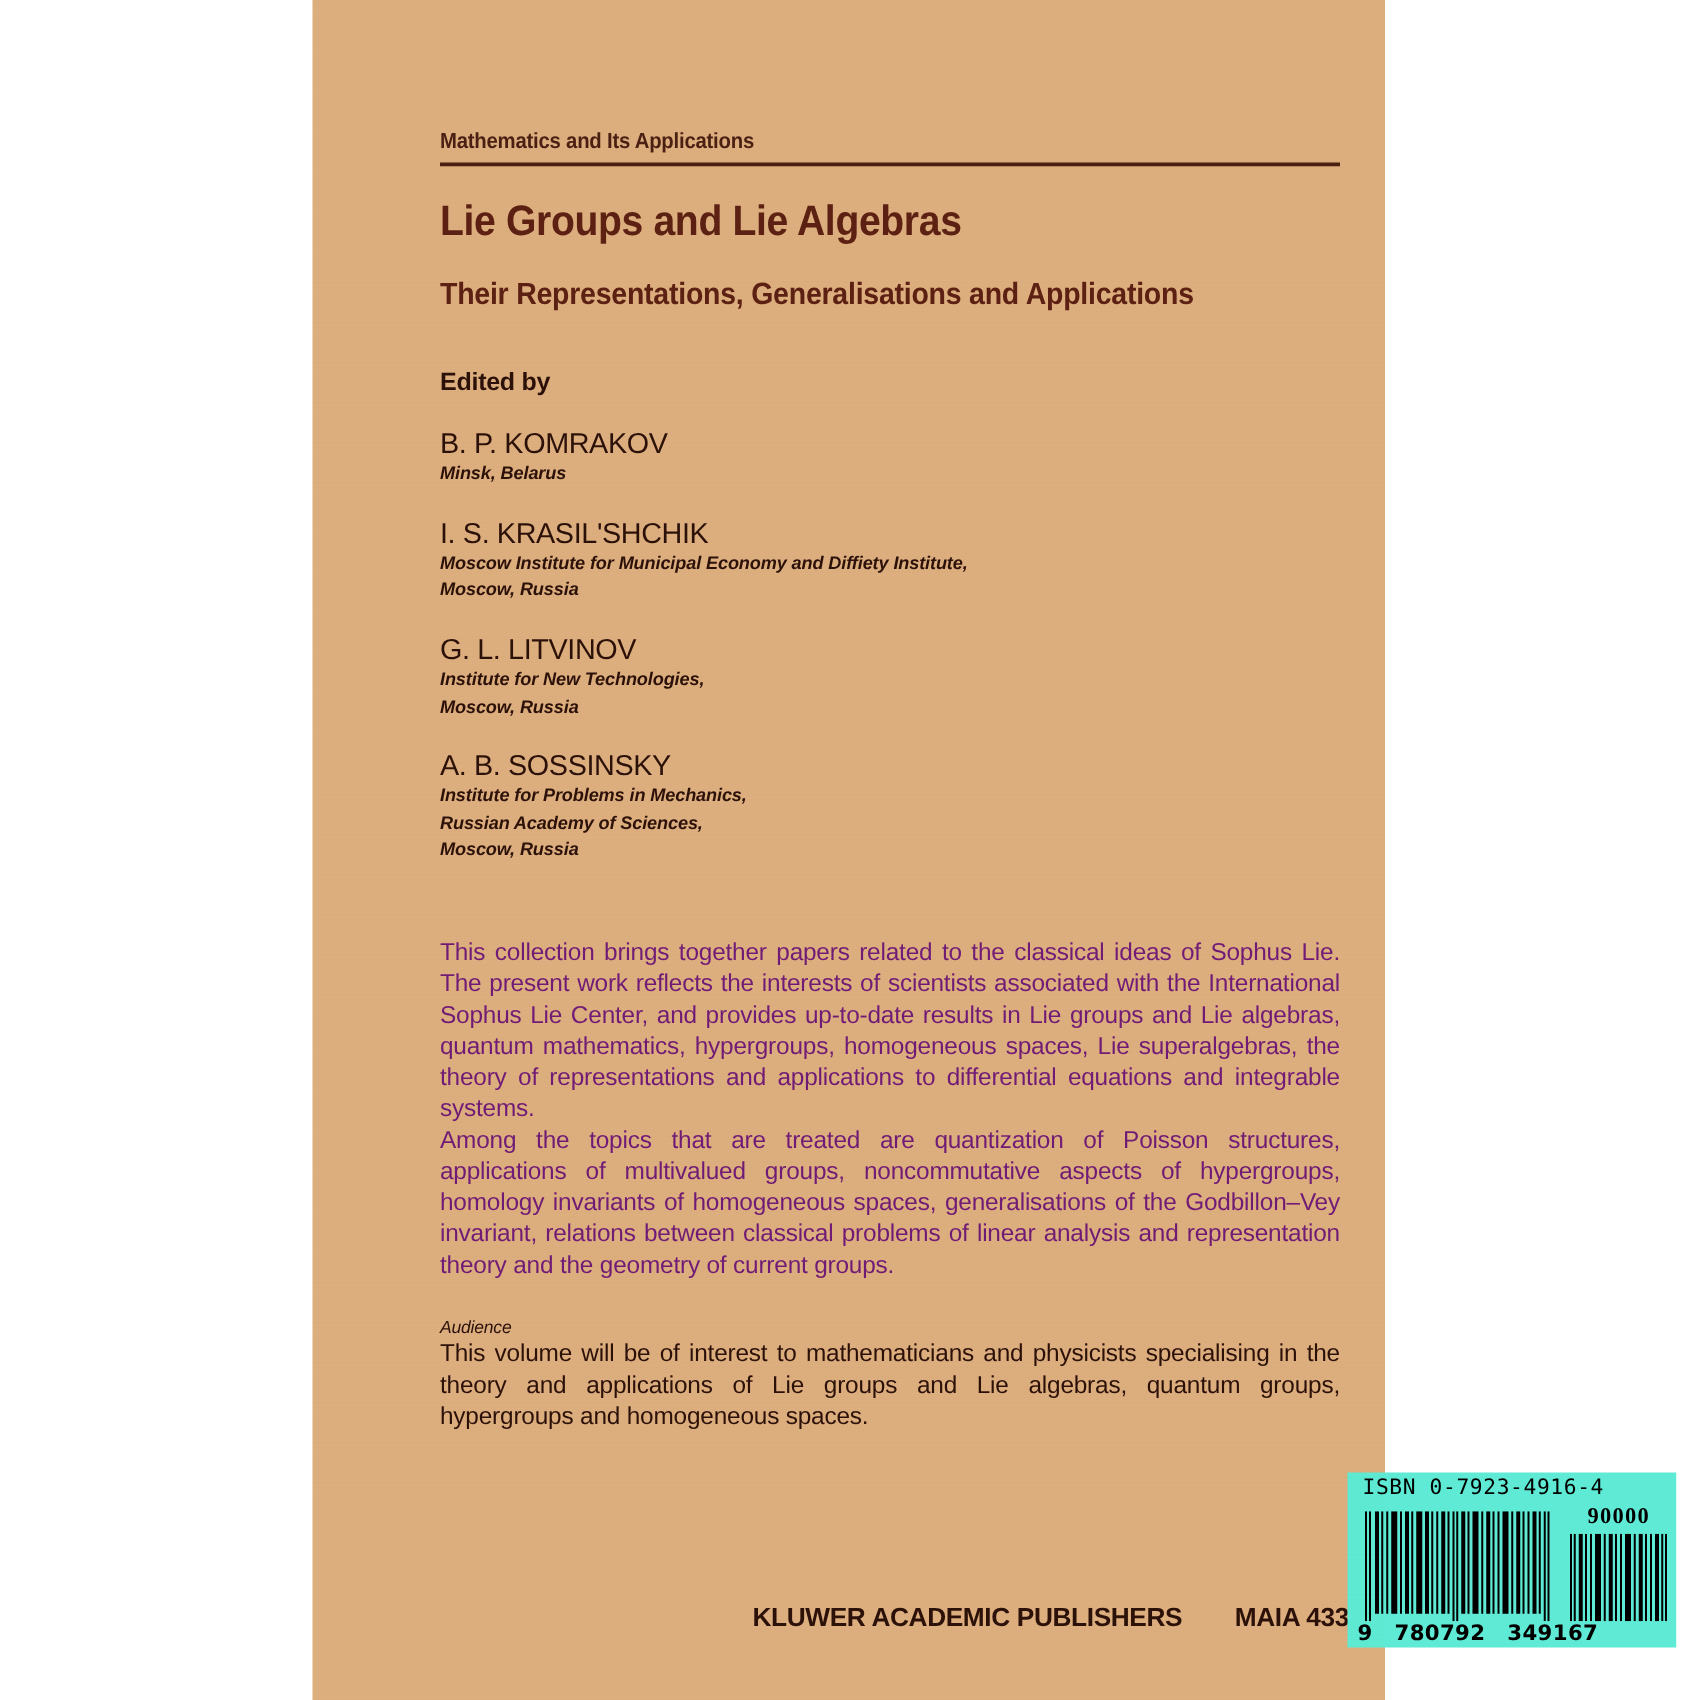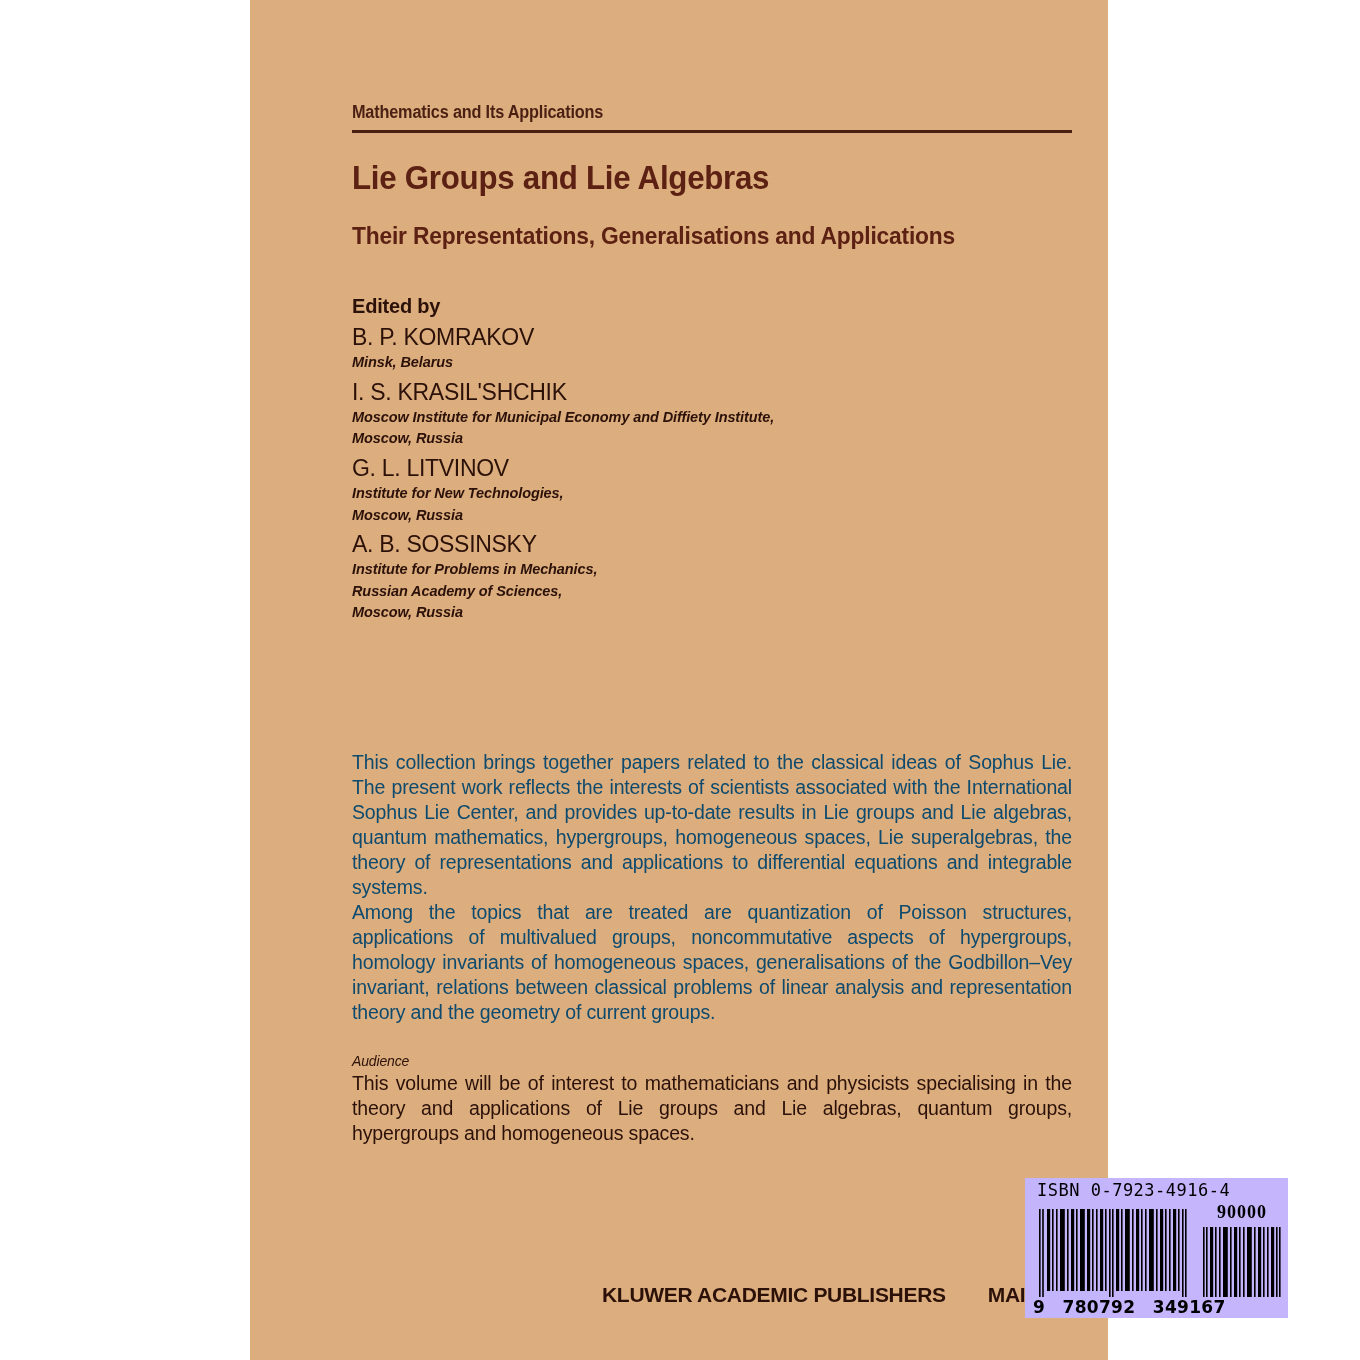--- a/index.html
+++ b/index.html
@@ -91,21 +91,21 @@
   }
 
   
   #editors-wrap { top: 295px; }
   .edited-by {
     font-size: 20px;
     font-weight: bold;
     color: #2b1008;
     letter-spacing: -0.2px;
   }
-  .editor-block { margin-top: 6px; }
+  .editor-block { margin-top: 23px; }
   .editor-name {
     font-size: 23px;
     color: #2b1008;
     letter-spacing: -0.3px;
     line-height: 1.18;
   }
   .editor-aff {
     font-size: 14.5px;
     font-style: italic;
     font-weight: bold;
@@ -118,21 +118,21 @@
     margin-top: 19px;
     font-size: 20px;
     color: #2b1008;
     letter-spacing: -0.2px;
   }
 
   
   #blurb-wrap { top: 750px; }
   .blurb-para {
     font-size: 19.5px;
-    color: #0c4a6e;
+    color: #701a75;
     line-height: 1.28;
     text-align: justify;
     letter-spacing: -0.15px;
     margin: 0;
   }
   .blurb-para + .blurb-para { margin-top: 0; }
 
   #audience-wrap { top: 1053px; }
   .audience-head {
     font-size: 14px;
@@ -169,25 +169,25 @@
     font-size: 21px;
     font-weight: bold;
     color: #2b1008;
     letter-spacing: -0.3px;
     margin-left: 42px;
   }
 
   
   #barcode-box {
     position: absolute;
-    left: 775px;
+    left: 828px;
     top: 1178px;
     width: 263px;
     height: 140px;
-    background: #c4b5fd;
+    background: #5eead4;
     box-sizing: border-box;
     padding: 4px 6px 0 6px;
   }
   .isbn-text {
     font-family: "DejaVu Sans Mono", monospace;
     font-size: 17px;
     color: #000;
     letter-spacing: 0.5px;
     line-height: 1;
     margin-left: 6px;

